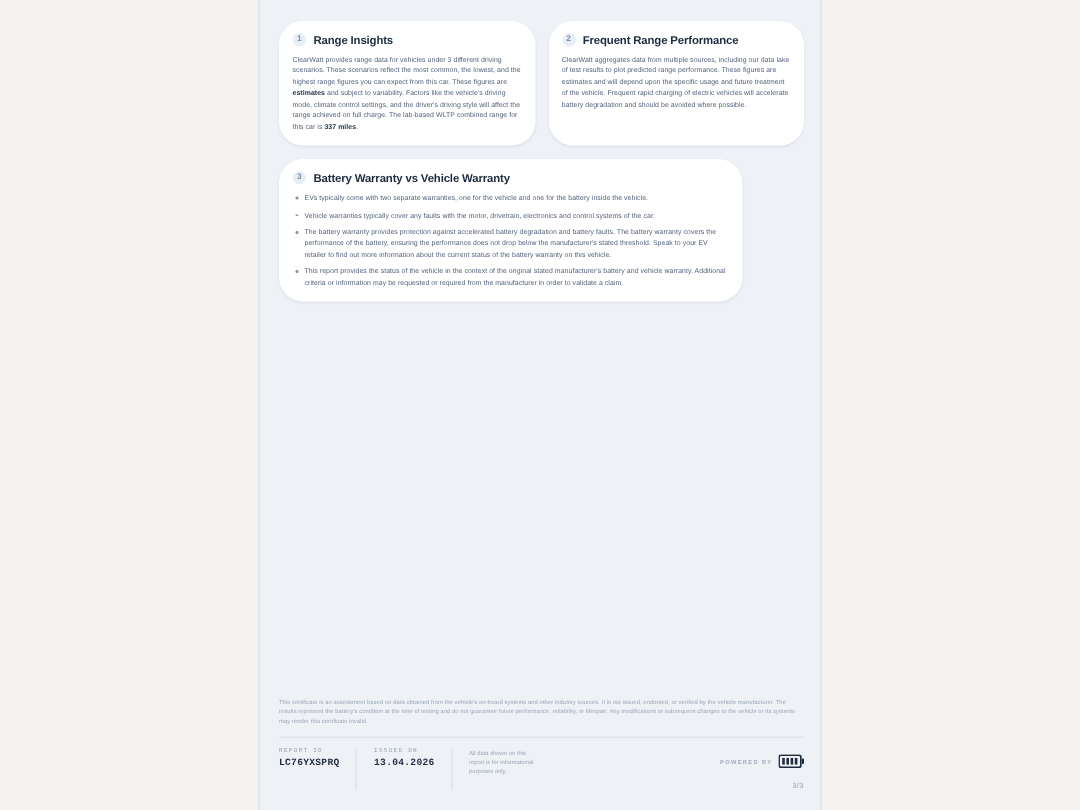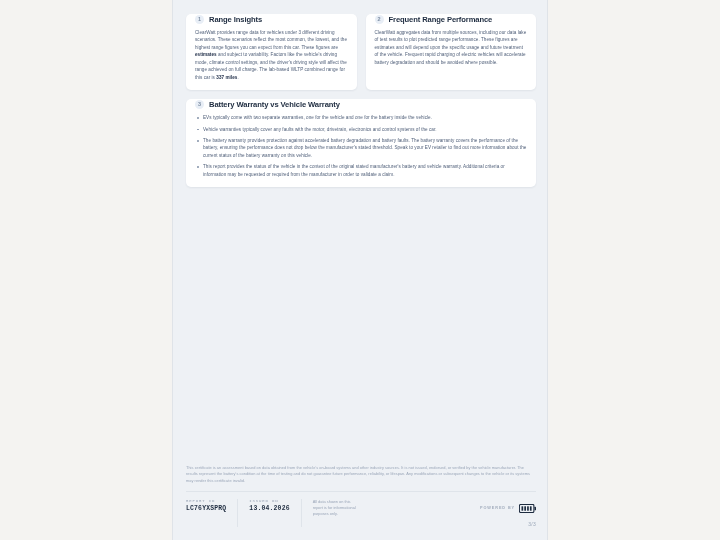--- a/index.html
+++ b/index.html
@@ -17,26 +17,26 @@
     border-left:1px solid #dfe3e8;
     border-right:1px solid #dfe3e8;
   }
 
   .content { position:absolute; left:0; top:0; width:376px; padding:14px 13px 0 13px; }
 
   .row-two { display:flex; gap:9px; align-items:stretch; }
 
   .card {
     background:#ffffff;
-    border-radius:5px;
-    padding:1px 9px 9px 9px;
+    border-radius:16px;
+    padding:8px 9px 9px 9px;
     box-shadow:0 1px 2px rgba(30,45,70,0.07);
   }
   .card.half { width:177px; }
-  .card.full { width:350px; margin-top:9px; }
+  .card.full { width:309px; margin-top:9px; }
 
   .card-head { display:flex; align-items:center; gap:5px; margin-bottom:5px; }
   .badge {
     width:9px; height:9px; border-radius:50%;
     background:#e8eef6; color:#7e8ea3;
     font-size:5.5px; line-height:9px; text-align:center;
     flex:0 0 auto; font-weight:700;
   }
   .card-title {
     font-size:7.6px; font-weight:700; color:#1d2b3f; letter-spacing:-0.1px;

